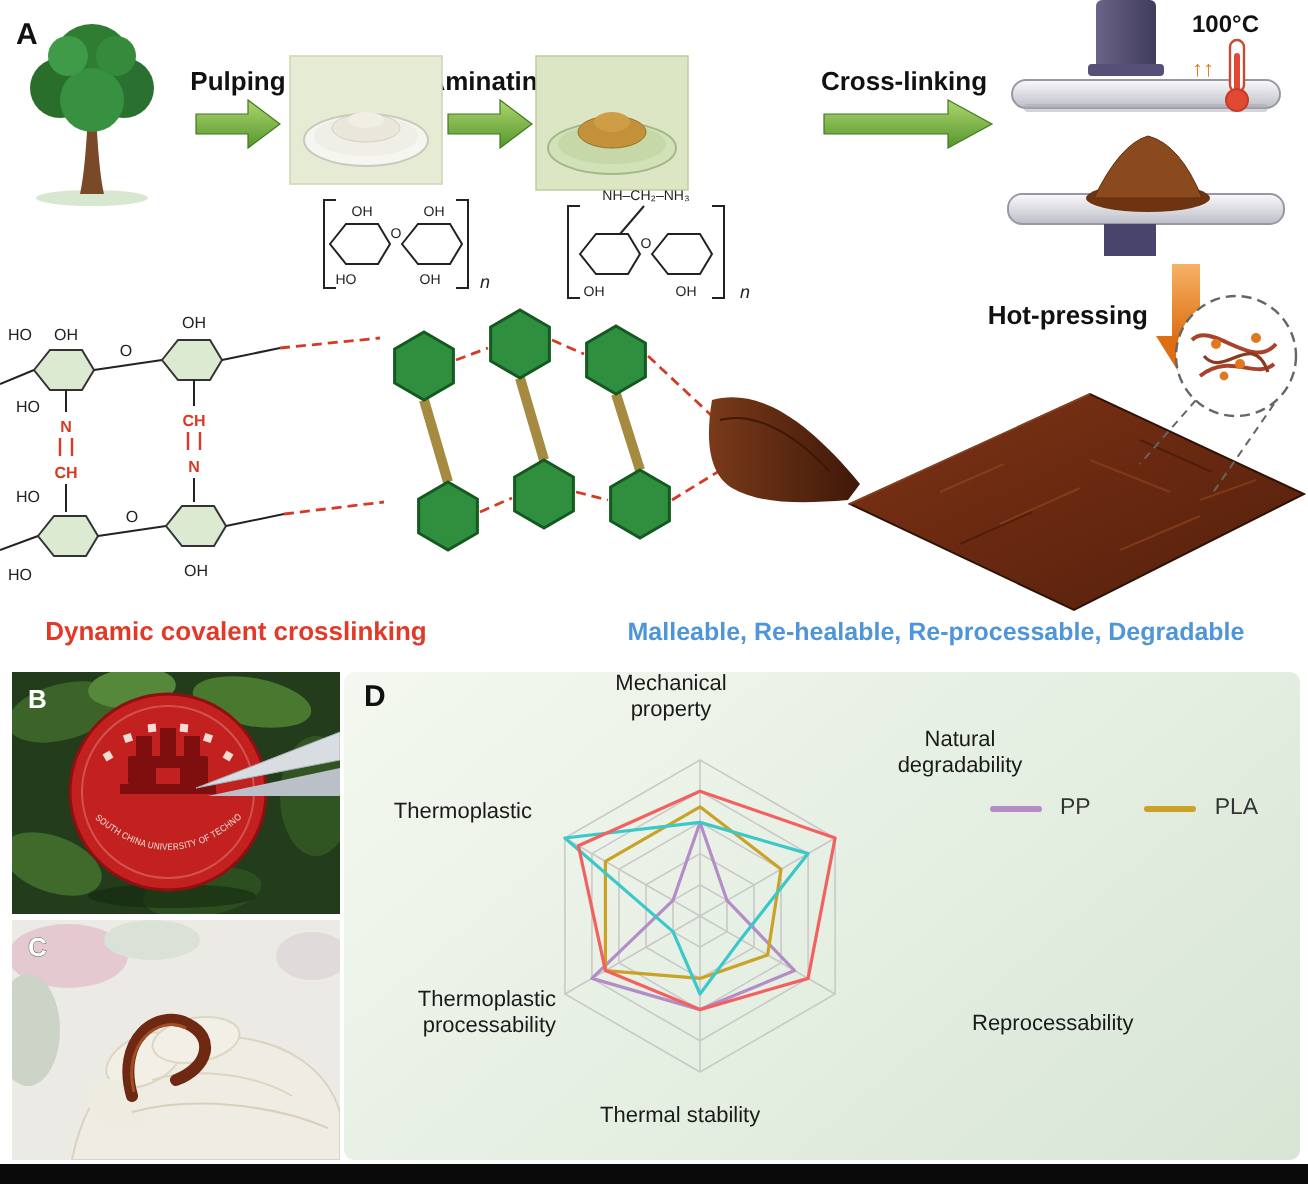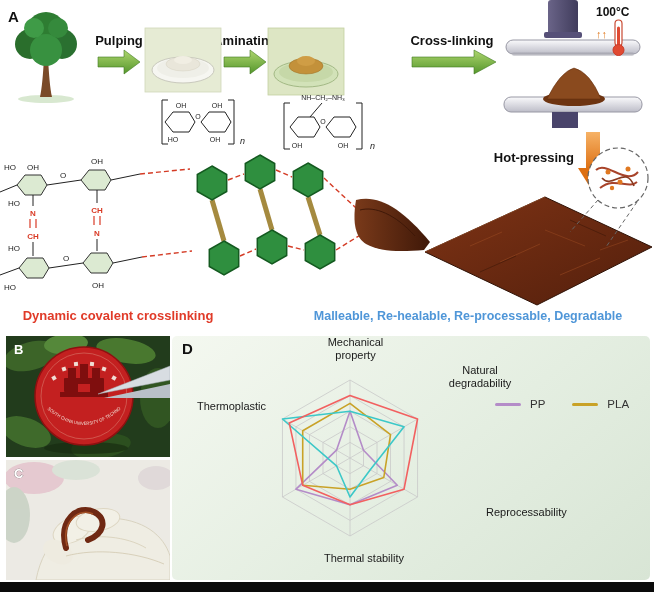--- a/index.html
+++ b/index.html
@@ -327,24 +327,25 @@
         <line x1="110" y1="122" x2="177.54998149518622" y2="161" class="grid-line"></line>
         <line x1="110" y1="122" x2="110" y2="200" class="grid-line"></line>
         <line x1="110" y1="122" x2="42.4500185048138" y2="161.00000000000003" class="grid-line"></line>
         <line x1="110" y1="122" x2="42.450018504813784" y2="83" class="grid-line"></line>
         <polygon points="110,75.2 123.50999629903724,114.2 157.28498704663036,149.29999999999998 110,168.8 55.96001480385104,153.20000000000002 96.49000370096276,114.2" fill="none" stroke="#b48cc8" stroke-width="1.6" stroke-linejoin="round"></polygon>
         <polygon points="110,67.4 150.5299888971117,98.6 143.7749907475931,141.5 110,153.2 62.71501295336966,149.3 62.71501295336965,94.69999999999999" fill="none" stroke="#c9a227" stroke-width="1.6" stroke-linejoin="round"></polygon>
         <polygon points="110,75.2 164.03998519614896,90.8 130.26499444855585,133.7 110,161 96.49000370096276,129.8 42.450018504813784,83" fill="none" stroke="#3cc8c8" stroke-width="1.6" stroke-linejoin="round"></polygon>
         <polygon points="110,59.6 177.54998149518622,83 164.03998519614896,153.2 110,168.8 62.71501295336966,149.3 49.20501665433241,86.89999999999999" fill="none" stroke="#f26060" stroke-width="1.6" stroke-linejoin="round"></polygon>
       </svg>
 
-    <div class="axis-label" style="left:136px;top:0;width:95px;text-align:center;">Mechanical property</div>
+    <div class="axis-label" style="left:116px;top:0;width:95px;text-align:center;">Mechanical property</div>
     <div class="axis-label" style="left:262px;top:28px;width:92px;text-align:center;">Natural degradability</div>
     <div class="axis-label" style="left:266px;top:170px;width:112px;text-align:left;padding-left:48px;">Reprocessability</div>
-    <div class="axis-label" style="left:128px;top:216px;width:104px;text-align:right;">Thermal stability</div>
+    <div class="axis-label" style="left:128px;top:216px;width:104px;text-align:left;">Thermal stability</div>
+    <div class="axis-label" style="left:2px;top:158px;width:104px;text-align:right;">Thermoplastic processability</div>
     <div class="axis-label" style="left:6px;top:64px;width:88px;text-align:right;">Thermoplastic</div>
 
     <div class="legend" id="radar-legend">
         <div class="legend-item">
           <span class="legend-line" style="background: rgb(180, 140, 200);"></span>
           <span class="legend-label">PP</span>
         </div>
         <div class="legend-item">
           <span class="legend-line" style="background: rgb(201, 162, 39);"></span>
           <span class="legend-label">PLA</span>

